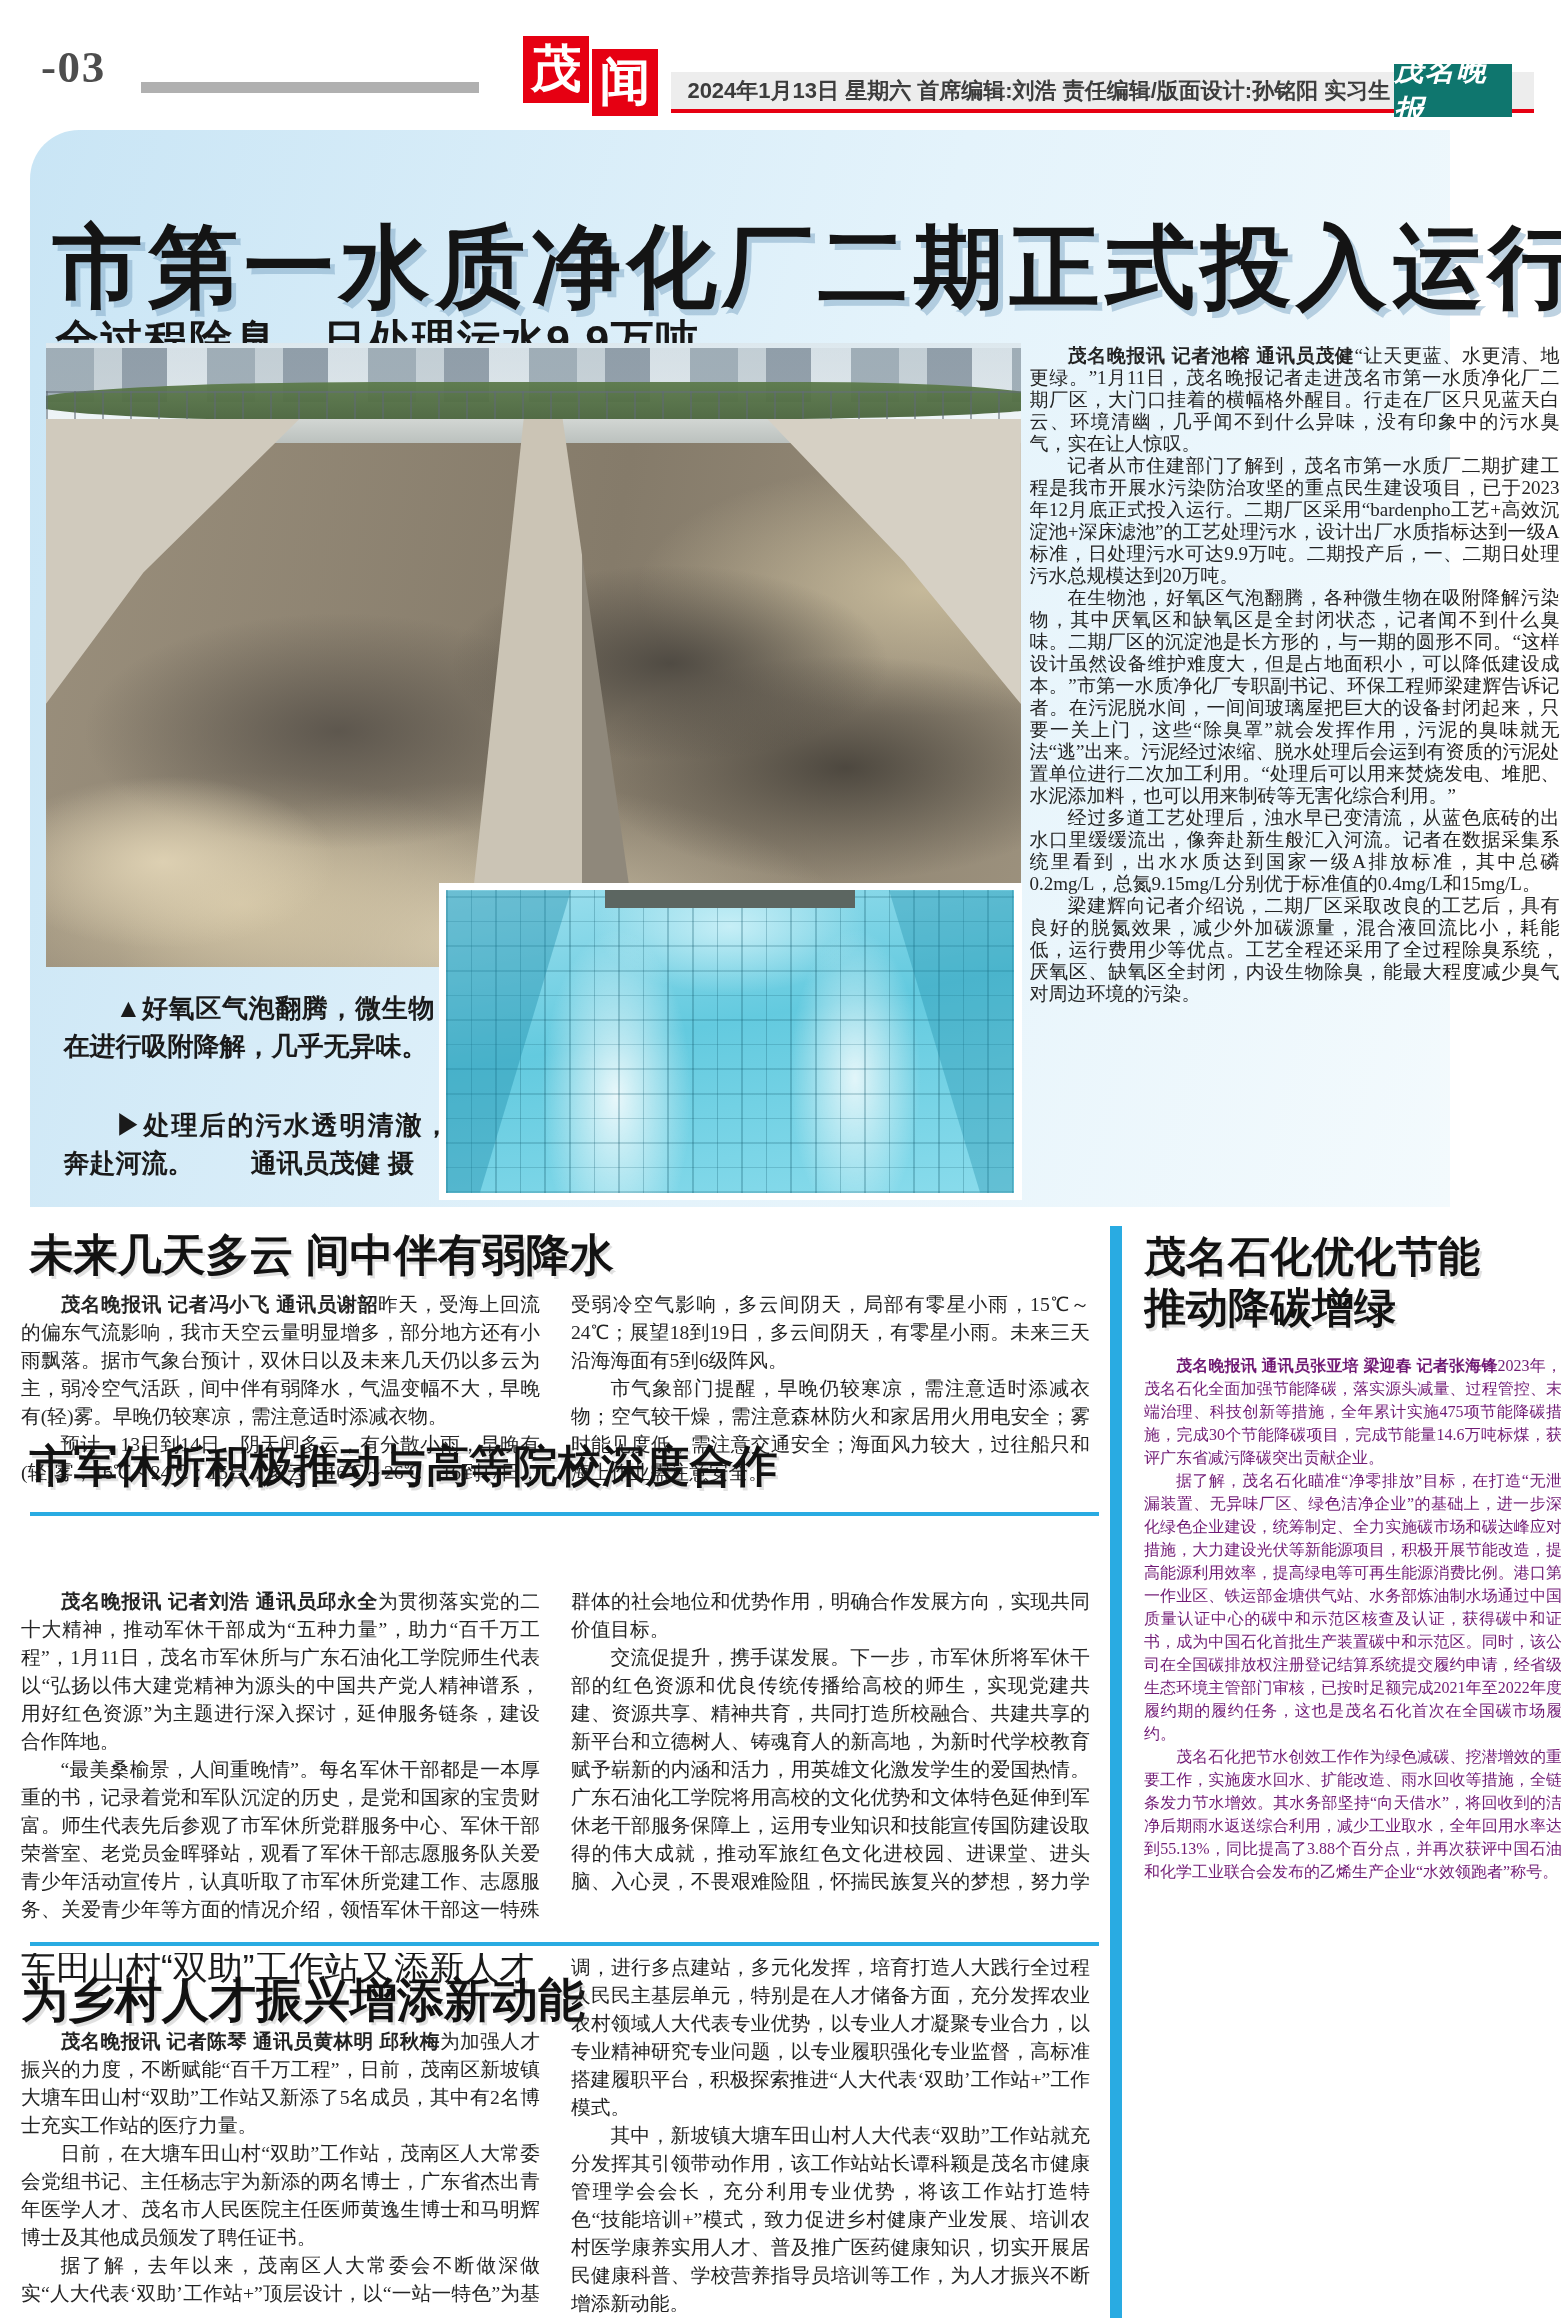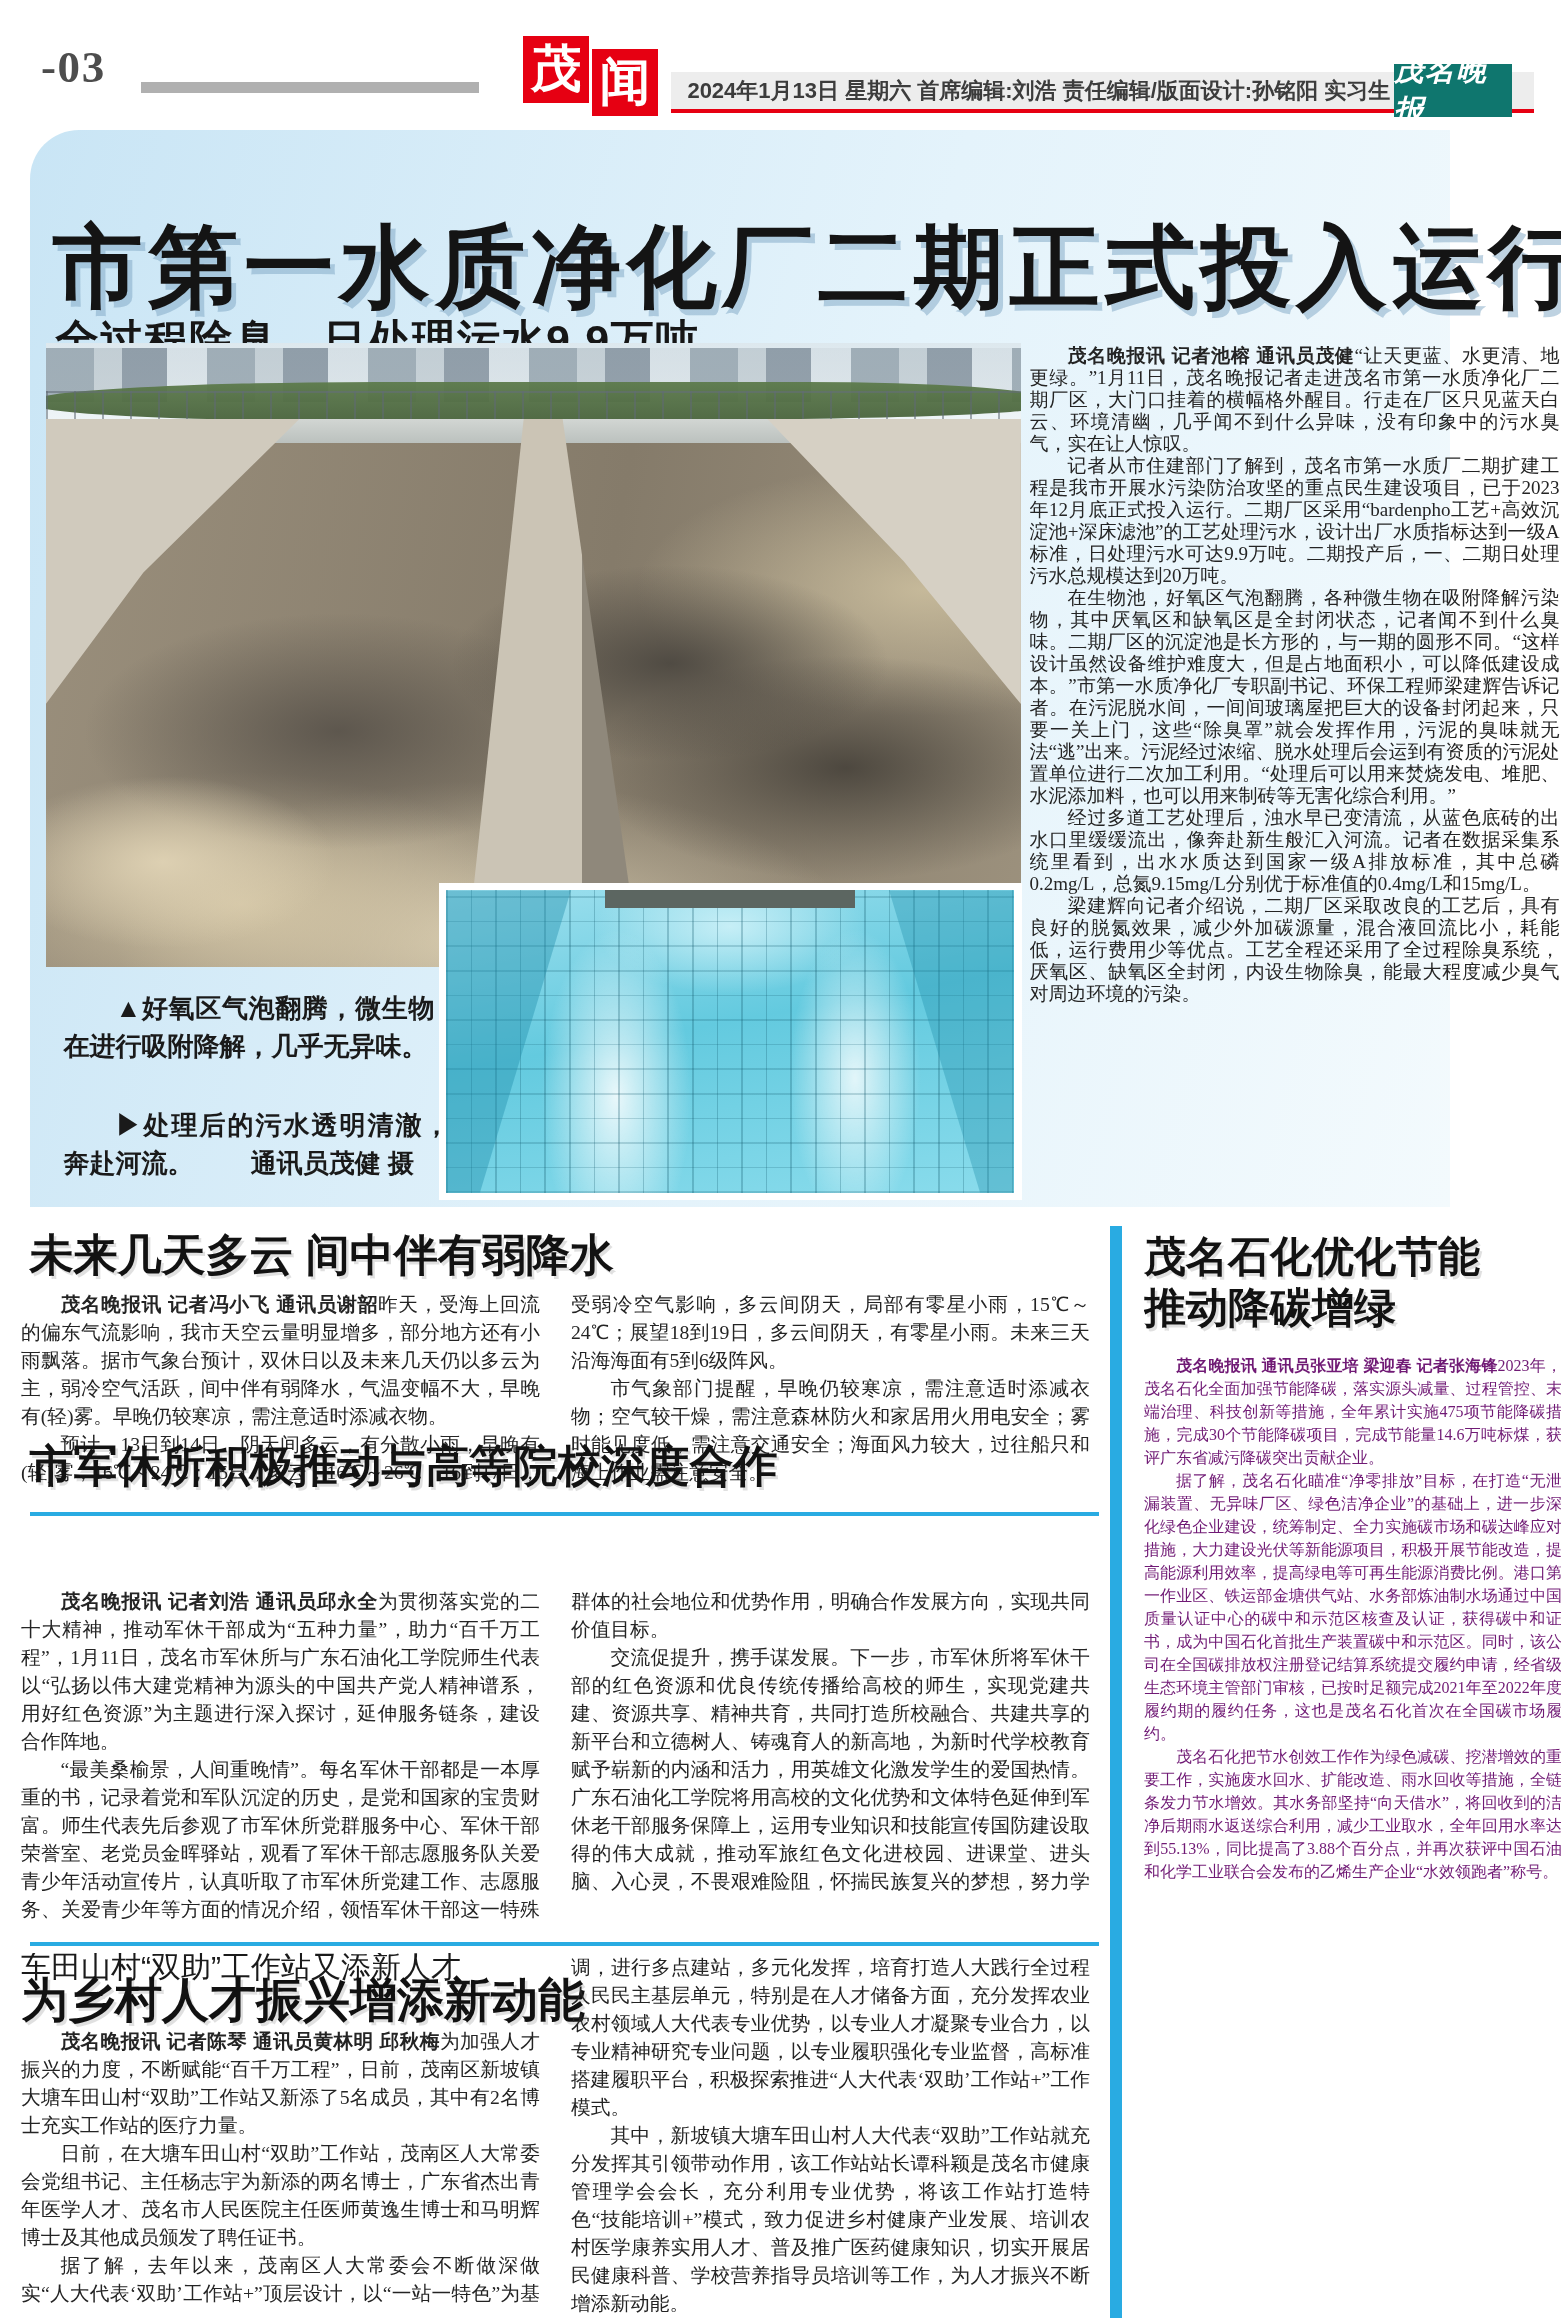--- a/index.html
+++ b/index.html
@@ -68,21 +68,21 @@
   .sec-title{position:absolute;font-family:"Liberation Sans",sans-serif;font-weight:bold;font-size:44px;color:#121212;white-space:nowrap;text-shadow:2.5px 2.5px 0 rgba(0,0,0,0.12);}
   .weather-title{left:29.5px;top:1226px;}
   .article-cols{position:absolute;left:21px;width:1069px;column-count:2;column-gap:31px;column-fill:auto;font-size:19.7px;line-height:28px;color:#242424;overflow:hidden;}
   .weather-body{top:1290px;height:212px;}
   .divider{position:absolute;left:29.5px;width:1069px;height:4.1px;background:#29abe2;}
   .div1{top:1512px;}
   .military-title{left:29.5px;top:1437px;}
   .military-body{top:1587px;height:348px;}
   .div2{top:1942px;}
   .village-body{top:1953px;height:365px;}
-  .kicker{font-family:"Liberation Sans",sans-serif;font-size:30px;color:#1a1a1a;margin:0 0 4.9px 0;white-space:nowrap;}
+  .kicker{font-family:"Liberation Sans",sans-serif;font-size:35px;color:#1a1a1a;margin:0 0 4.9px 0;white-space:nowrap;}
   .village-title{font-family:"Liberation Sans",sans-serif;font-weight:bold;font-size:47px;color:#111111;margin:0 0 13px 0;white-space:nowrap;text-shadow:2.5px 2.5px 0 rgba(0,0,0,0.12);}
 
   
   .petro-bar{left:1110px;top:1226px;width:11.5px;height:1092px;background:#29abe2;}
   .petro-box{left:1144px;top:1231px;width:418px;height:1087px;overflow:hidden;}
   .petro-title{font-family:"Liberation Sans",sans-serif;font-weight:bold;font-size:42px;line-height:51px;color:#121212;margin:0 0 21.3px 0;text-shadow:2.5px 2.5px 0 rgba(0,0,0,0.12);}
   .petro-body{font-size:16px;line-height:23px;color:#701a75;}
 </style>
 </head>
 <body>

